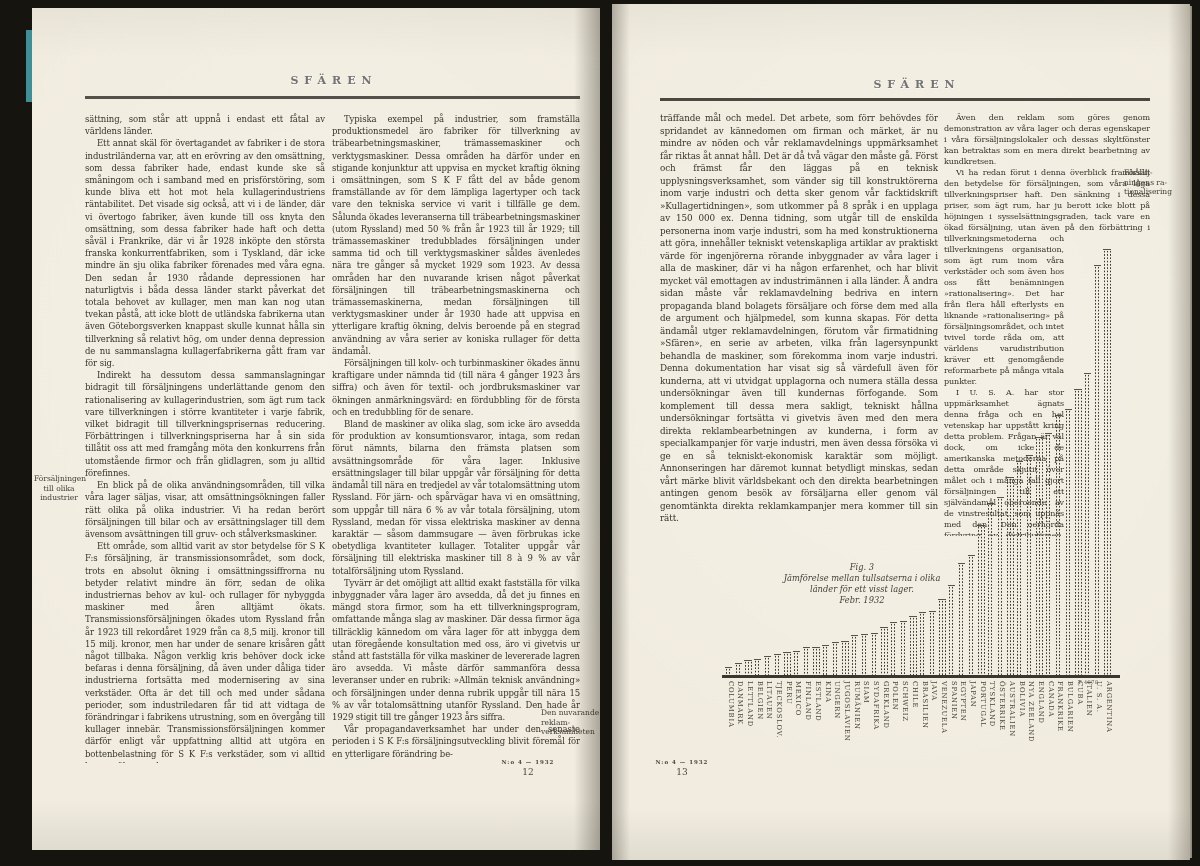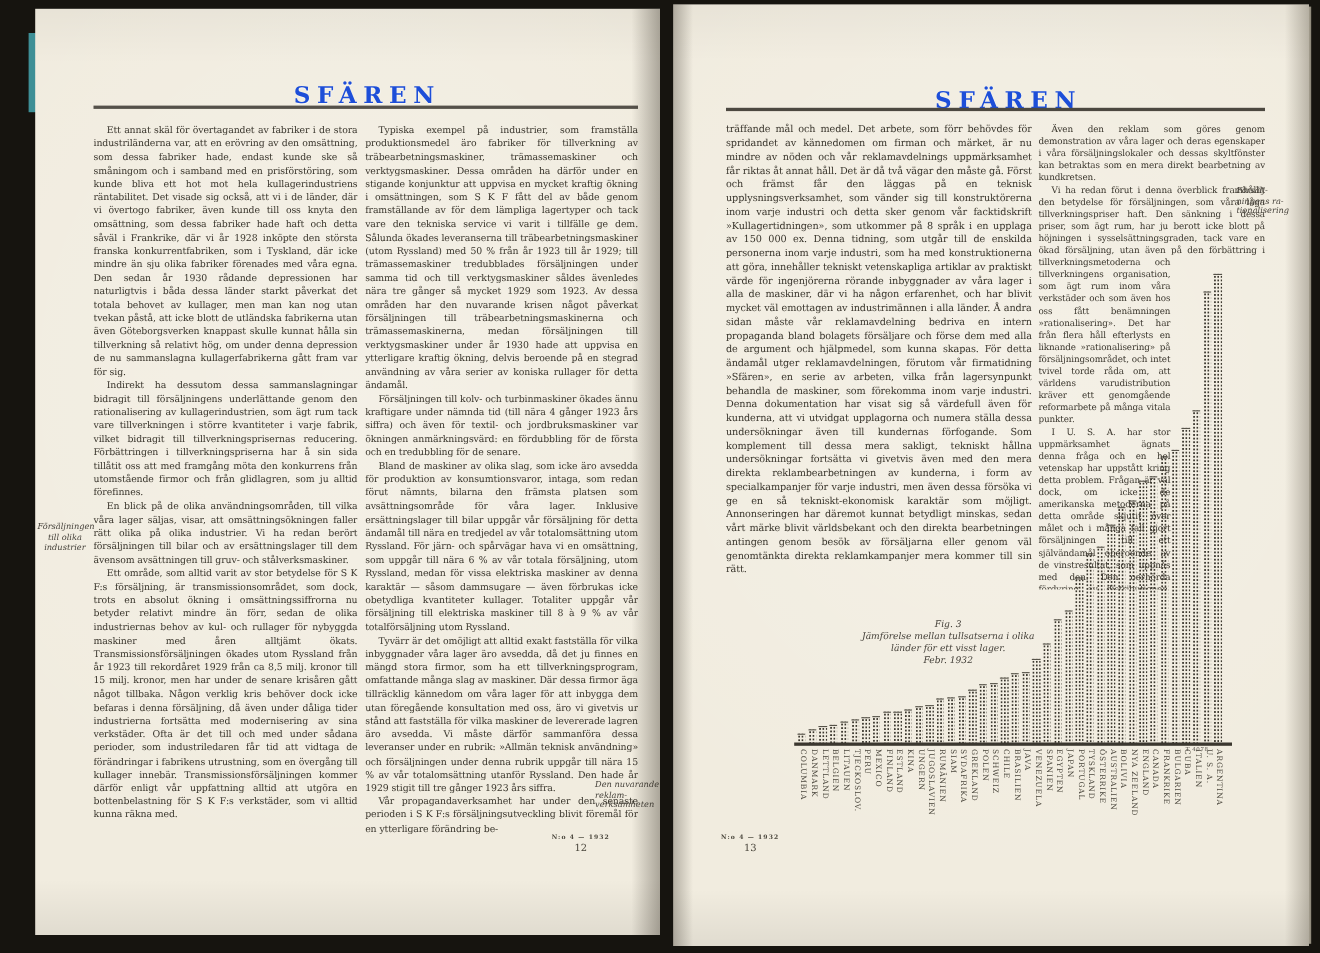--- a/index.html
+++ b/index.html
@@ -34,21 +34,21 @@
     position:absolute;left:26px;top:30px;width:8px;height:72px;
     background:#3e8f96;
   }
   .stack-edge{
     position:absolute;left:1186px;top:6px;width:6px;height:852px;
     background:linear-gradient(to right,#d8d2c2,#8a8475);
   }
   
   .page-header{
     position:absolute;width:100%;text-align:center;
-    font-weight:bold;font-size:21px;letter-spacing:6px;color:#1d4ed8;
+    font-weight:bold;font-size:11px;letter-spacing:6px;color:#737373;
     text-shadow:0.5px 0.5px 0 rgba(255,255,255,.6);
   }
   #left-page .page-header{top:66px;left:18px;}
   #right-page .page-header{top:74px;left:16px;}
   .header-rule{position:absolute;height:2.5px;background:#55514a;}
   #left-page .header-rule{left:53px;top:88px;width:495px;}
   #right-page .header-rule{left:48px;top:94px;width:490px;background:#4c4840;}
   
   .tcol{
     position:absolute;text-align:justify;
@@ -57,21 +57,21 @@
   }
   .tcol p{margin:0;text-indent:12px;}
   .tcol p.noindent{text-indent:0;}
   #lp-col1{left:53px;top:105px;width:240px;height:650px;}
   #lp-col2{left:300px;top:105px;width:248px;height:648px;}
   #rp-col1{left:48px;top:108px;width:278px;height:420px;font-size:8.8px;line-height:12.5px;}
   #rp-col2{left:332px;top:108px;width:206px;height:424px;font-size:8px;line-height:11px;}
   .chart-void{float:right;clear:right;width:86px;height:330px;}
   
   .margin-note{
-    position:absolute;font-style:italic;font-size:7.5px;line-height:9.6px;
+    position:absolute;font-size:7.5px;line-height:9.6px;
     color:#45413a;
   }
   #mn-industries{left:2px;top:466px;width:50px;text-align:center;}
   #mn-advertising{left:509px;top:700px;width:64px;text-align:left;}
   #mn-rational{left:512px;top:164px;width:54px;text-align:left;}
   
   .footer{position:absolute;text-align:center;color:#4a463c;}
   #left-page .footer{left:446px;top:751px;width:100px;}
   #right-page .footer{left:38px;top:755px;width:64px;}
   .issue-line{font-size:5.5px;letter-spacing:1px;font-weight:bold;}
@@ -108,20 +108,21 @@
 
 <div class="cover-edge"></div>
 
 <div class="stack-edge"></div>
 
 <div class="page" id="left-page">
   <div class="page-header">SFÄREN</div>
   <div class="header-rule"></div>
 
   <div class="tcol" id="lp-col1">
+    <p class="noindent">sättning, som står att uppnå i endast ett fåtal av världens länder.</p>
     <p>Ett annat skäl för övertagandet av fabriker i de stora industriländerna var, att en erövring av den omsättning, som dessa fabriker hade, endast kunde ske så småningom och i samband med en prisförstöring, som kunde bliva ett hot mot hela kullagerindustriens räntabilitet. Det visade sig också, att vi i de länder, där vi övertogo fabriker, även kunde till oss knyta den omsättning, som dessa fabriker hade haft och detta såväl i Frankrike, där vi år 1928 inköpte den största franska konkurrentfabriken, som i Tyskland, där icke mindre än sju olika fabriker förenades med våra egna. Den sedan år 1930 rådande depressionen har naturligtvis i båda dessa länder starkt påverkat det totala behovet av kullager, men man kan nog utan tvekan påstå, att icke blott de utländska fabrikerna utan även Göteborgsverken knappast skulle kunnat hålla sin tillverkning så relativt hög, om under denna depression de nu sammanslagna kullagerfabrikerna gått fram var för sig.</p>
     <p>Indirekt ha dessutom dessa sammanslagningar bidragit till försäljningens underlättande genom den rationalisering av kullagerindustrien, som ägt rum tack vare tillverkningen i större kvantiteter i varje fabrik, vilket bidragit till tillverkningsprisernas reducering. Förbättringen i tillverkningspriserna har å sin sida tillåtit oss att med framgång möta den konkurrens från utomstående firmor och från glidlagren, som ju alltid förefinnes.</p>
     <p>En blick på de olika användningsområden, till vilka våra lager säljas, visar, att omsättningsökningen faller rätt olika på olika industrier. Vi ha redan berört försäljningen till bilar och av ersättningslager till dem ävensom avsättningen till gruv- och stålverksmaskiner.</p>
     <p>Ett område, som alltid varit av stor betydelse för S K F:s försäljning, är transmissionsområdet, som dock, trots en absolut ökning i omsättningssiffrorna nu betyder relativt mindre än förr, sedan de olika industriernas behov av kul- och rullager för nybyggda maskiner med åren alltjämt ökats. Transmissionsförsäljningen ökades utom Ryssland från år 1923 till rekordåret 1929 från ca 8,5 milj. kronor till 15 milj. kronor, men har under de senare krisåren gått något tillbaka. Någon verklig kris behöver dock icke befaras i denna försäljning, då även under dåliga tider industrierna fortsätta med modernisering av sina verkstäder. Ofta är det till och med under sådana perioder, som industriledaren får tid att vidtaga de förändringar i fabrikens utrustning, som en övergång till kullager innebär. Transmissionsförsäljningen kommer därför enligt vår uppfattning alltid att utgöra en bottenbelastning för S K F:s verkstäder, som vi alltid kunna räkna med.</p>
   </div>
 
   <div class="tcol" id="lp-col2">
     <p>Typiska exempel på industrier, som framställa produktionsmedel äro fabriker för tillverkning av träbearbetningsmaskiner, trämassemaskiner och verktygsmaskiner. Dessa områden ha därför under en stigande konjunktur att uppvisa en mycket kraftig ökning i omsättningen, som S K F fått del av både genom framställande av för dem lämpliga lagertyper och tack vare den tekniska service vi varit i tillfälle ge dem. Sålunda ökades leveranserna till träbearbetningsmaskiner (utom Ryssland) med 50 % från år 1923 till år 1929; till trämassemaskiner tredubblades försäljningen under samma tid och till verktygsmaskiner såldes ävenledes nära tre gånger så mycket 1929 som 1923. Av dessa områden har den nuvarande krisen något påverkat försäljningen till träbearbetningsmaskinerna och trämassemaskinerna, medan försäljningen till verktygsmaskiner under år 1930 hade att uppvisa en ytterligare kraftig ökning, delvis beroende på en stegrad användning av våra serier av koniska rullager för detta ändamål.</p>
     <p>Försäljningen till kolv- och turbinmaskiner ökades ännu kraftigare under nämnda tid (till nära 4 gånger 1923 års siffra) och även för textil- och jordbruksmaskiner var ökningen anmärkningsvärd: en fördubbling för de första och en tredubbling för de senare.</p>
     <p>Bland de maskiner av olika slag, som icke äro avsedda för produktion av konsumtionsvaror, intaga, som redan förut nämnts, bilarna den främsta platsen som avsättningsområde för våra lager. Inklusive ersättningslager till bilar uppgår vår försäljning för detta ändamål till nära en tredjedel av vår totalomsättning utom Ryssland. För järn- och spårvägar hava vi en omsättning, som uppgår till nära 6 % av vår totala försäljning, utom Ryssland, medan för vissa elektriska maskiner av denna karaktär — såsom dammsugare — även förbrukas icke obetydliga kvantiteter kullager. Totaliter uppgår vår försäljning till elektriska maskiner till 8 à 9 % av vår totalförsäljning utom Ryssland.</p>

